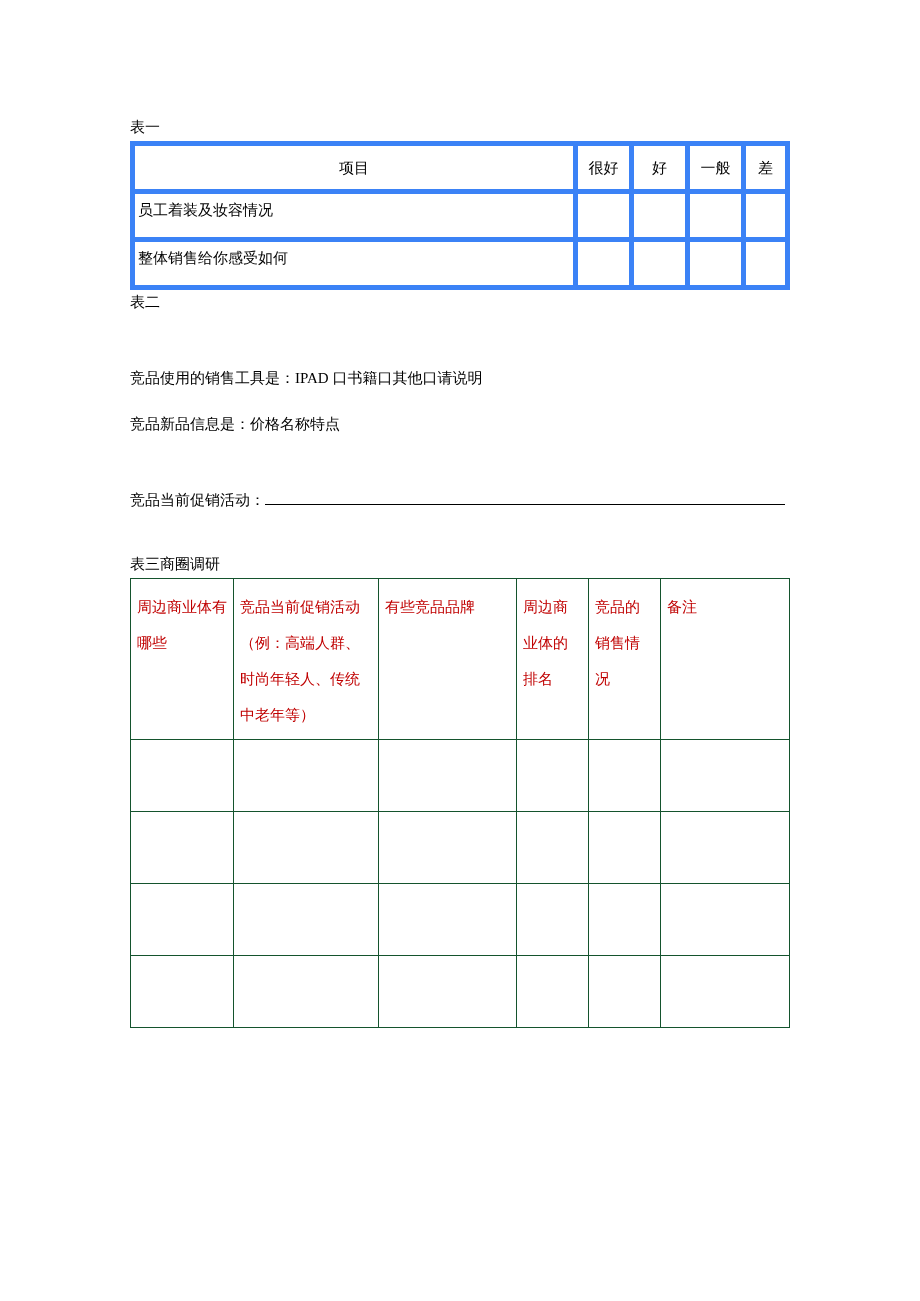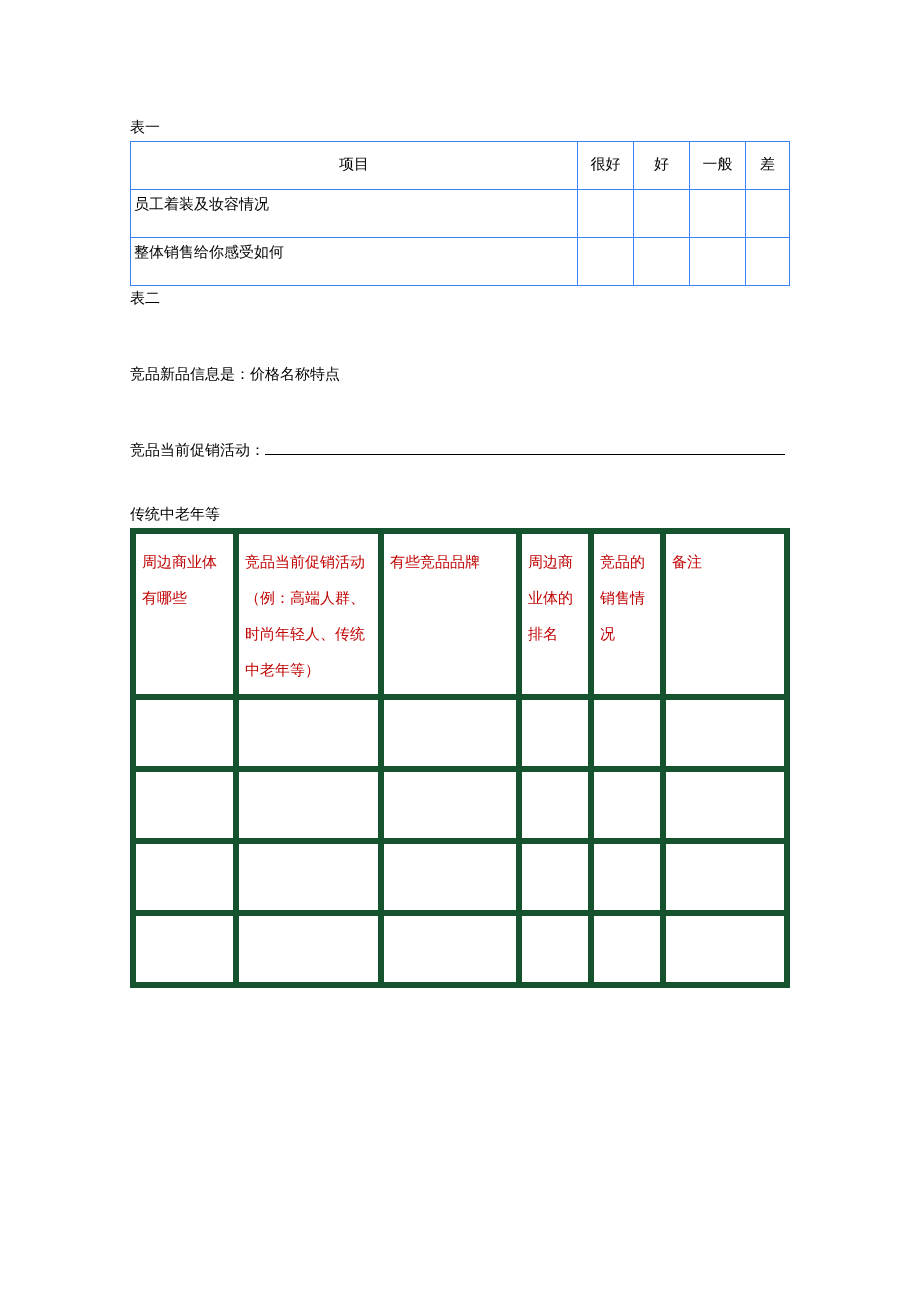--- a/index.html
+++ b/index.html
@@ -14,22 +14,21 @@
       line-height: 1.6;
     }
     .label {
       margin-bottom: 2px;
     }
     table {
       border-collapse: collapse;
       width: 100%;
     }
     .t1 td, .t1 th {
-      border: 1px solid #3b82f6;
-      font-family: Liberation Mono, monospace;
+      border: 5px solid #3b82f6;
     }
     .t1 th {
       font-weight: normal;
       text-align: center;
       height: 48px;
       vertical-align: middle;
     }
     .t1 td {
       height: 48px;
       text-align: left;
@@ -38,21 +37,21 @@
     }
     .t1 .c0 { width: auto; }
     .t1 .c1 { width: 56px; }
     .t1 .c2 { width: 56px; }
     .t1 .c3 { width: 56px; }
     .t1 .c4 { width: 44px; }
     .sec2 { }
     .sec2 p { margin-bottom: 22px; }
     .block3 { margin-top: 40px; }
     .t3 td, .t3 th {
-      border: 6px solid #14532d;
+      border: 1px solid #14532d;
       vertical-align: top;
       padding: 10px 6px 6px 6px;
     }
     .t3 th {
       font-weight: normal;
       text-align: left;
       color: #c00000;
       line-height: 2.4;
     }
     .t3 td { height: 72px; }
@@ -97,29 +96,30 @@
     <td></td>
     <td></td>
     <td></td>
   </tr>
 </tbody>
   </table>
 
 <div class="sec2">
   <p>表二</p>
   <div class="gap"></div>
+  <p>竞品使用的销售工具是：IPAD 口书籍口其他口请说明</p>
   <p>竞品新品信息是：价格名称特点</p>
   <div class="gap"></div>
   <p>
     <span>竞品当前促销活动：</span><span class="uline"></span>
   </p>
 </div>
 
 <div class="block3">
-  <div class="label">传统中老年等</div>
+  <div class="label">表三商圈调研</div>
   <table class="t3">
     <tbody>
         <tr>
       <th class="d0">周边商业体有哪些</th>
       <th class="d1">竞品当前促销活动（例：高端人群、时尚年轻人、传统中老年等）</th>
       <th class="d2">有些竞品品牌</th>
       <th class="d3">周边商业体的排名</th>
       <th class="d4">竞品的销售情况</th>
       <th class="d5">备注</th>
     </tr>

